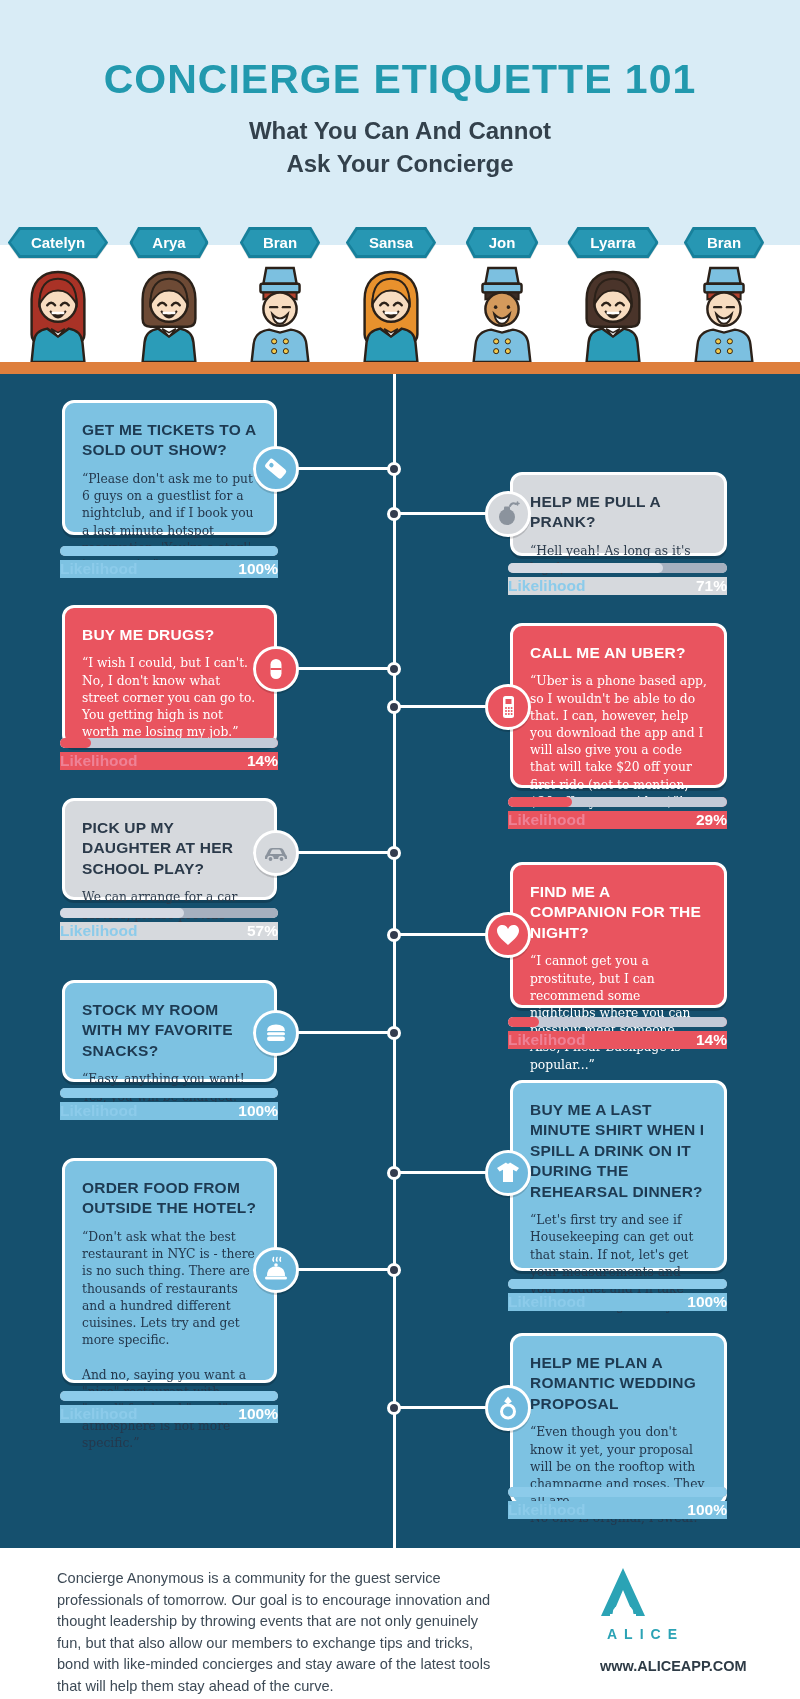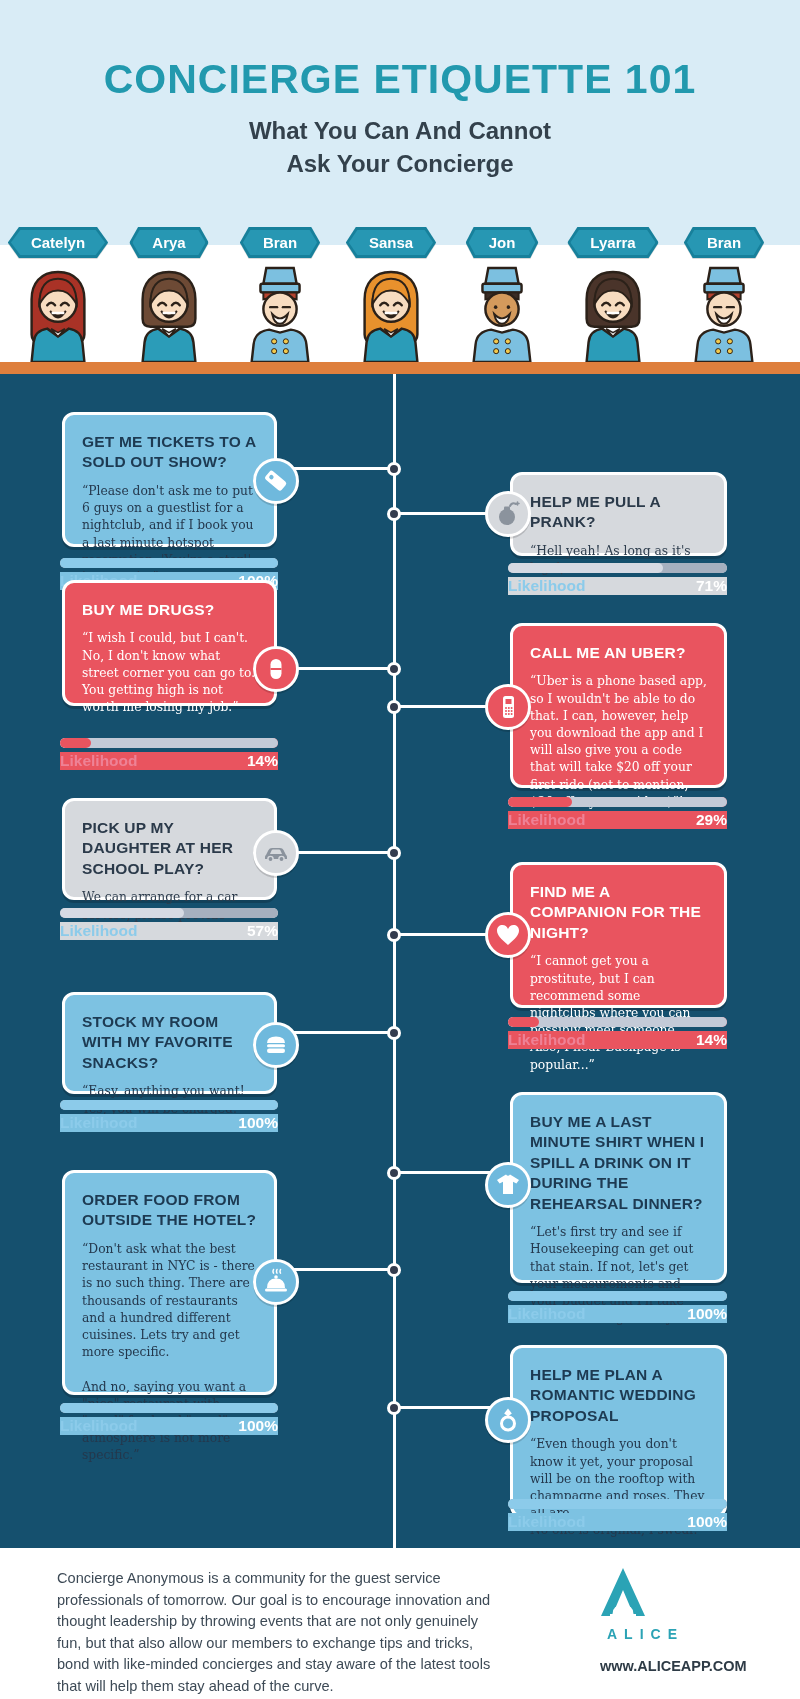--- a/index.html
+++ b/index.html
@@ -33,21 +33,21 @@
   .timeline{position:absolute;left:393px;top:374px;width:3px;height:1174px;background:#fff;}
   .connector{position:absolute;height:3px;background:#fff;}
   .tdot{position:absolute;width:14px;height:14px;border-radius:50%;background:#333c4e;
         border:3px solid #fff;transform:translate(-50%,-50%);}
 
   
   .card{position:absolute;border:3px solid #fff;border-radius:12px;padding:17px 15px 12px 17px;
         box-shadow:0 3px 0 rgba(0,0,0,.18);}
   .card h3{margin:0 0 10px 0;font-size:15.5px;line-height:1.32;letter-spacing:.2px;}
   .card p{margin:0;font-family:"DejaVu Serif",serif;font-size:12.3px;line-height:1.4;white-space:pre-line;}
-  .v-blue{background:#7dc2e2;margin-top:12px;}
+  .v-blue{background:#7dc2e2;}
   .v-blue h3{color:#1d3a52;} .v-blue p{color:#24384d;}
   .v-red{background:#e9545f;}
   .v-red h3{color:#ffffff;} .v-red p{color:#ffffff;}
   .v-gray{background:#d6d9dd;}
   .v-gray h3{color:#2b3a4a;} .v-gray p{color:#2e3d4d;}
 
   
   .icon-circle{position:absolute;width:46px;height:46px;border-radius:50%;border:3px solid #fff;
        transform:translate(-50%,-50%);display:flex;align-items:center;justify-content:center;
        box-shadow:0 2px 0 rgba(0,0,0,.15);}
@@ -272,21 +272,21 @@
   </div>
   <div class="bar v-gray" style="left:508px;top:563px;width:219px">
     <div class="track"></div>
       <div class="fill" style="width: 71%;"></div>
   </div>
   <div class="bar-label v-gray" style="left:508px;top:577px;width:219px">
     <span class="ll">Likelihood</span>
       <span class="lp">71%</span>
   </div>
 
-  <div class="card v-red" style="left:62px;top:580px;width:215px;height:126px">
+  <div class="card v-red" style="left:62px;top:605px;width:215px;height:142px">
     <h3>BUY ME DRUGS?</h3>
     <p>“I wish I could, but I can't.
 No, I don't know what street corner you can go to.
 You getting high is not worth me losing my job.”</p>
   </div>
   <div class="icon-circle v-red" style="left:276px;top:669px">
     <svg width="30" height="30" viewBox="0 0 30 30">
         <g transform="rotate(-90 15 15)">
           <rect x="5" y="9.5" width="20" height="11" rx="5.5" fill="#fff"></rect>
           <line x1="15" y1="9.5" x2="15" y2="20.5" stroke="#e9545f" stroke-width="2"></line>

